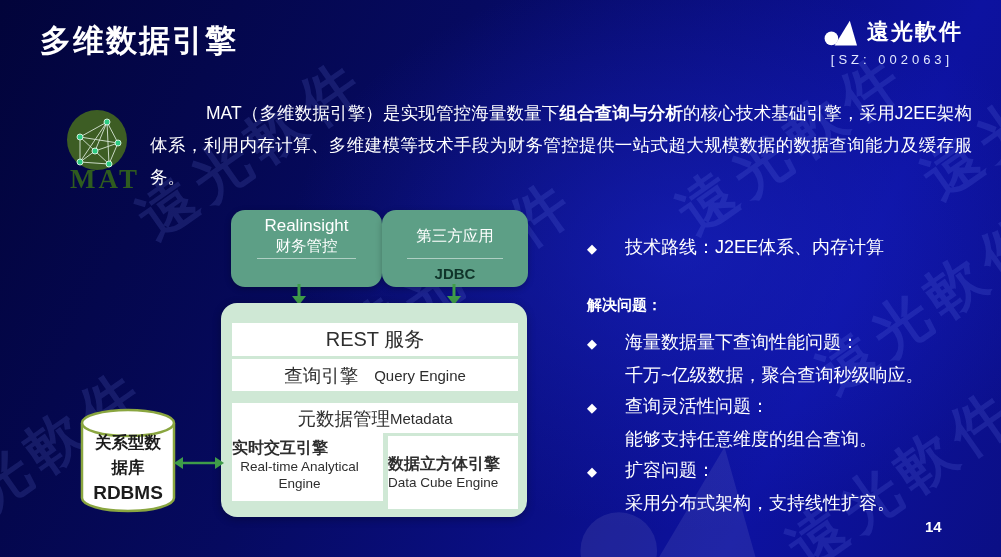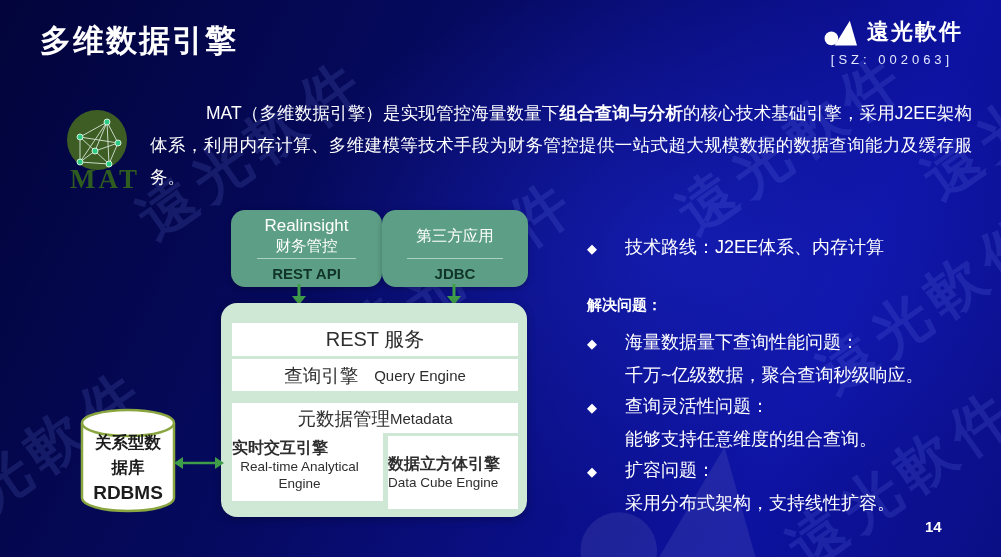--- a/index.html
+++ b/index.html
@@ -146,21 +146,20 @@
   </svg>
   <div class="mat-label">MAT</div>
   <p class="intro-text"><span>MAT（多维数据引擎）是实现管控海量数量下</span><span class="bold">组合查询与分析</span><span>的核心技术基础引擎，采用J2EE架构体系，利用内存计算、多维建模等技术手段为财务管控提供一站式超大规模数据的数据查询能力及缓存服务。</span></p>
 
   <div class="src-box" style="left:231px; top:210px; width:151px; height:77px;text-align:center;">
     <div class="src-title">
       <span class="en">Realinsight</span>
       <span>财务管控</span>
     </div>
     <div class="src-divider"></div>
-    <div class="src-proto">REST API</div>
   </div>
   <div class="src-box" style="left:382px; top:210px; width:146px; height:77px;">
     <div class="src-title">
       <span>第三方应用</span>
       <span></span>
     </div>
     <div class="src-divider"></div>
     <div class="src-proto">JDBC</div>
   </div>
 

